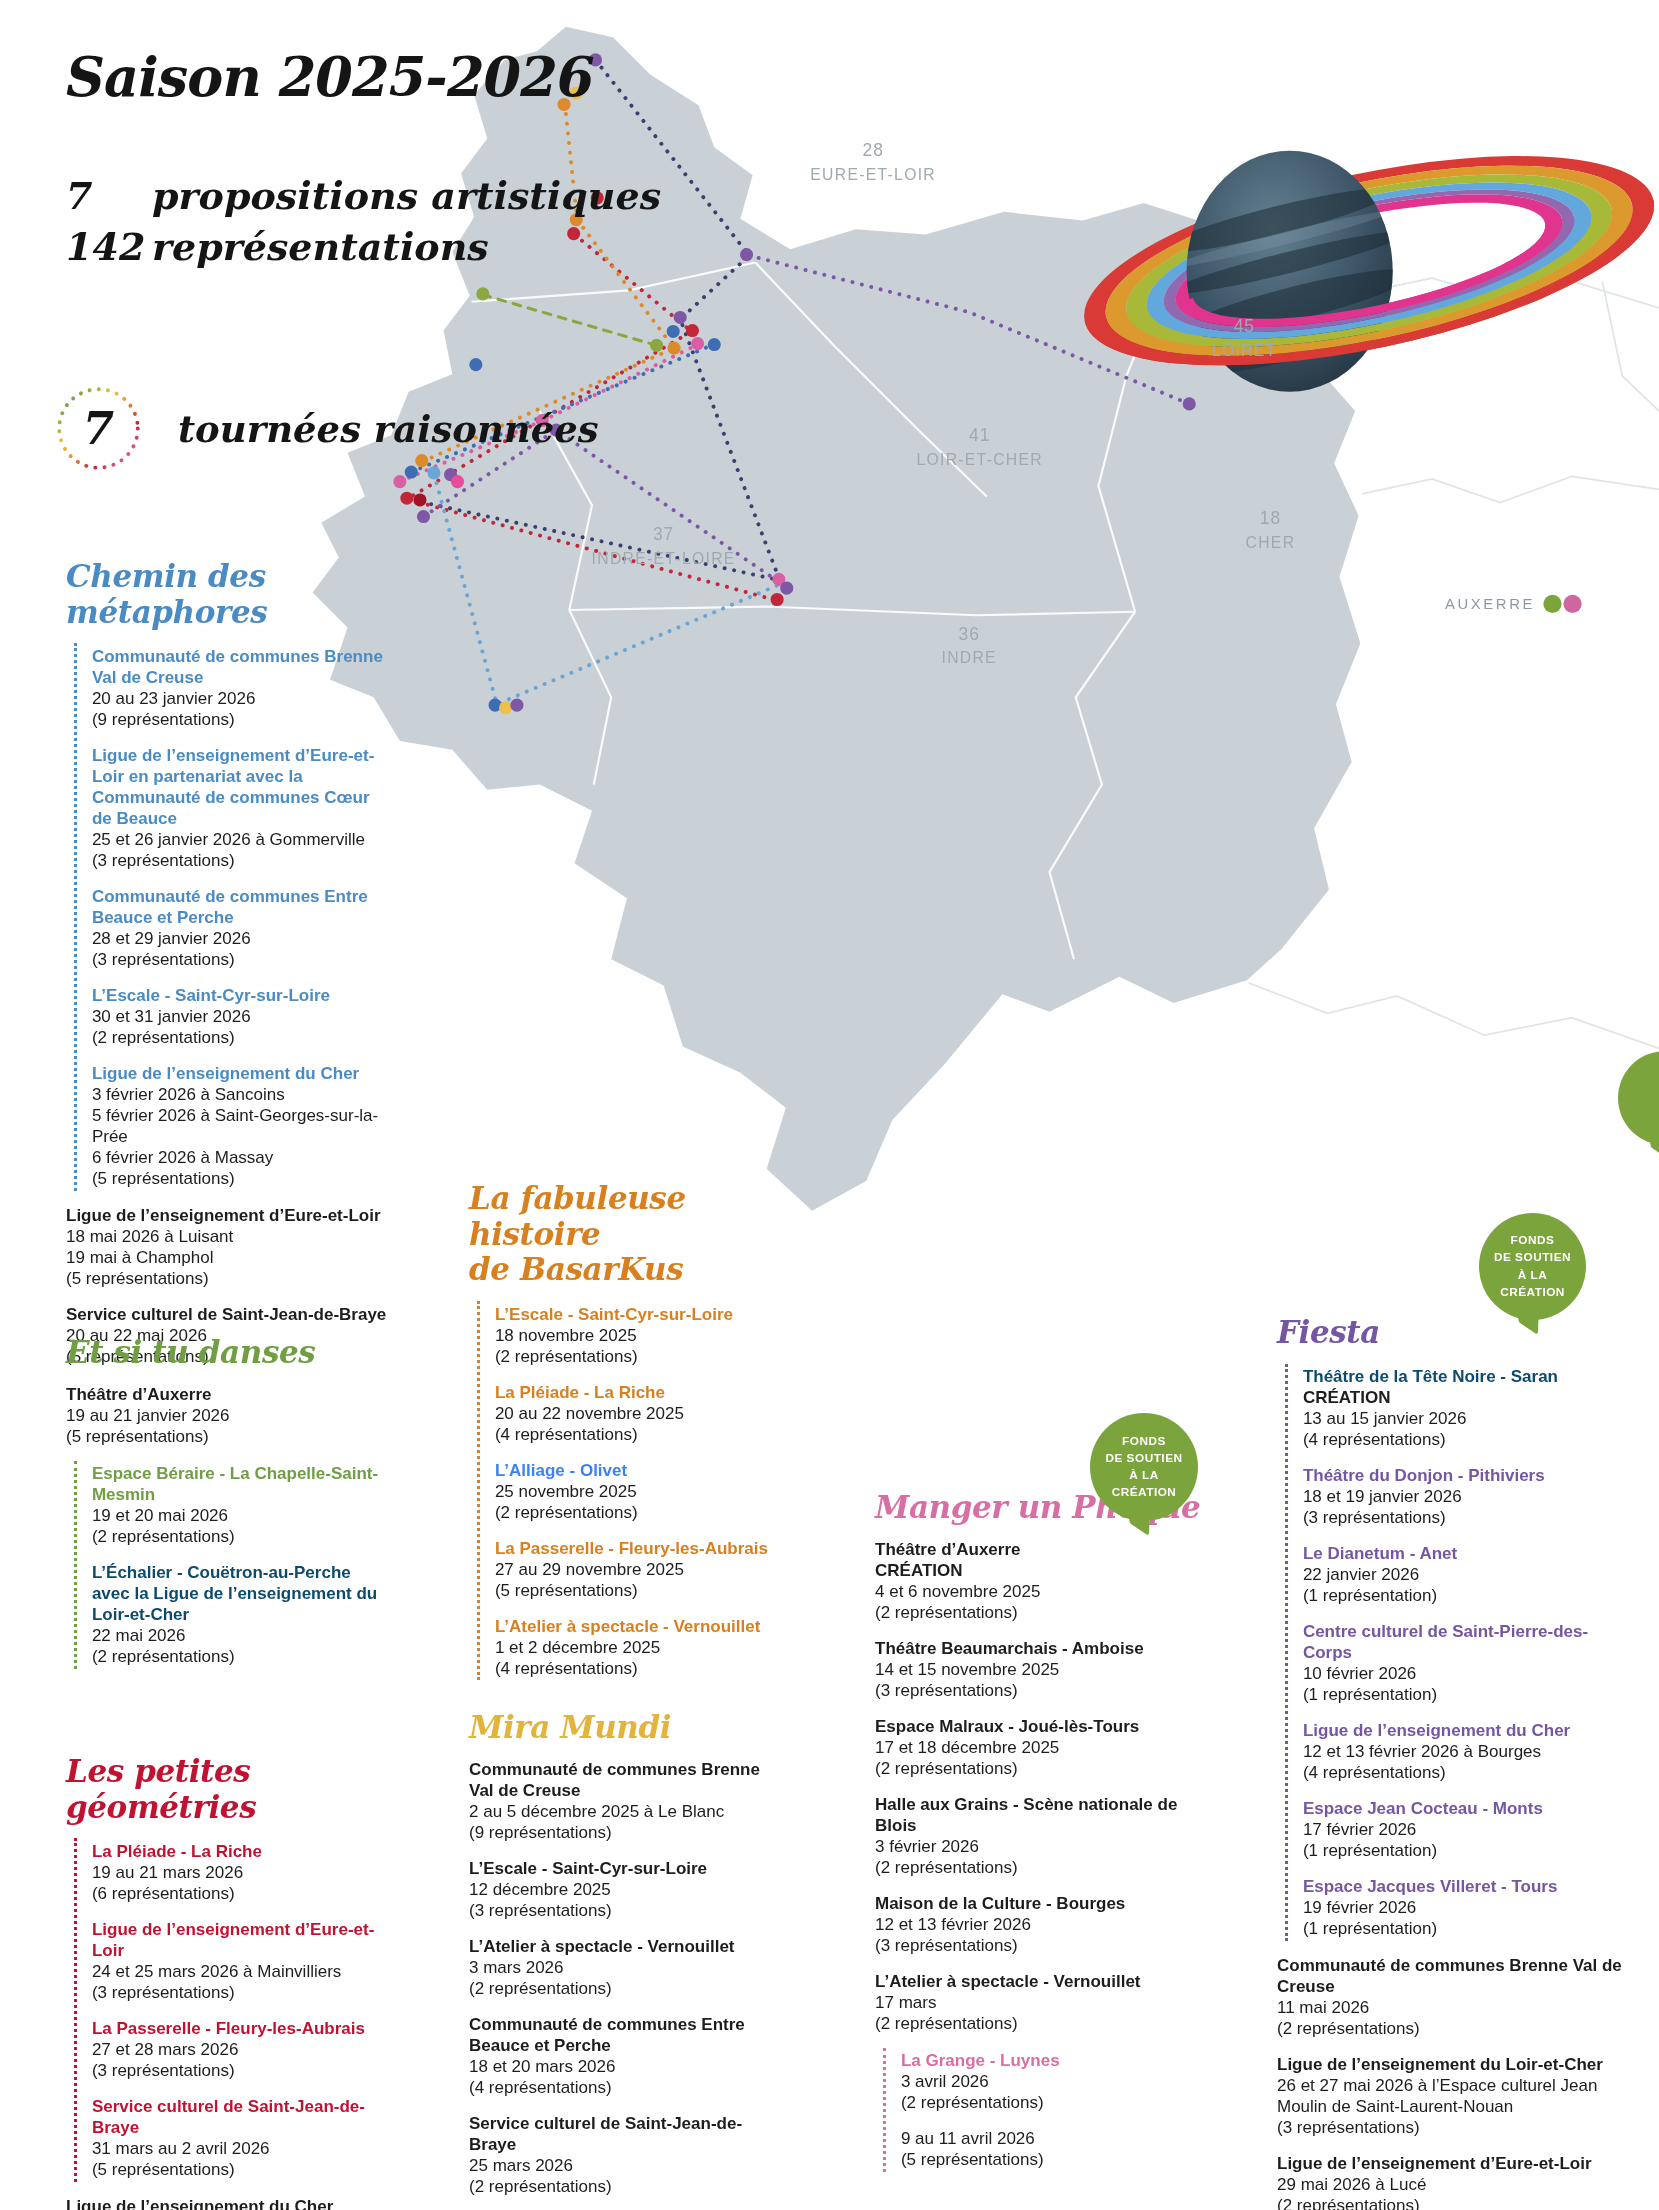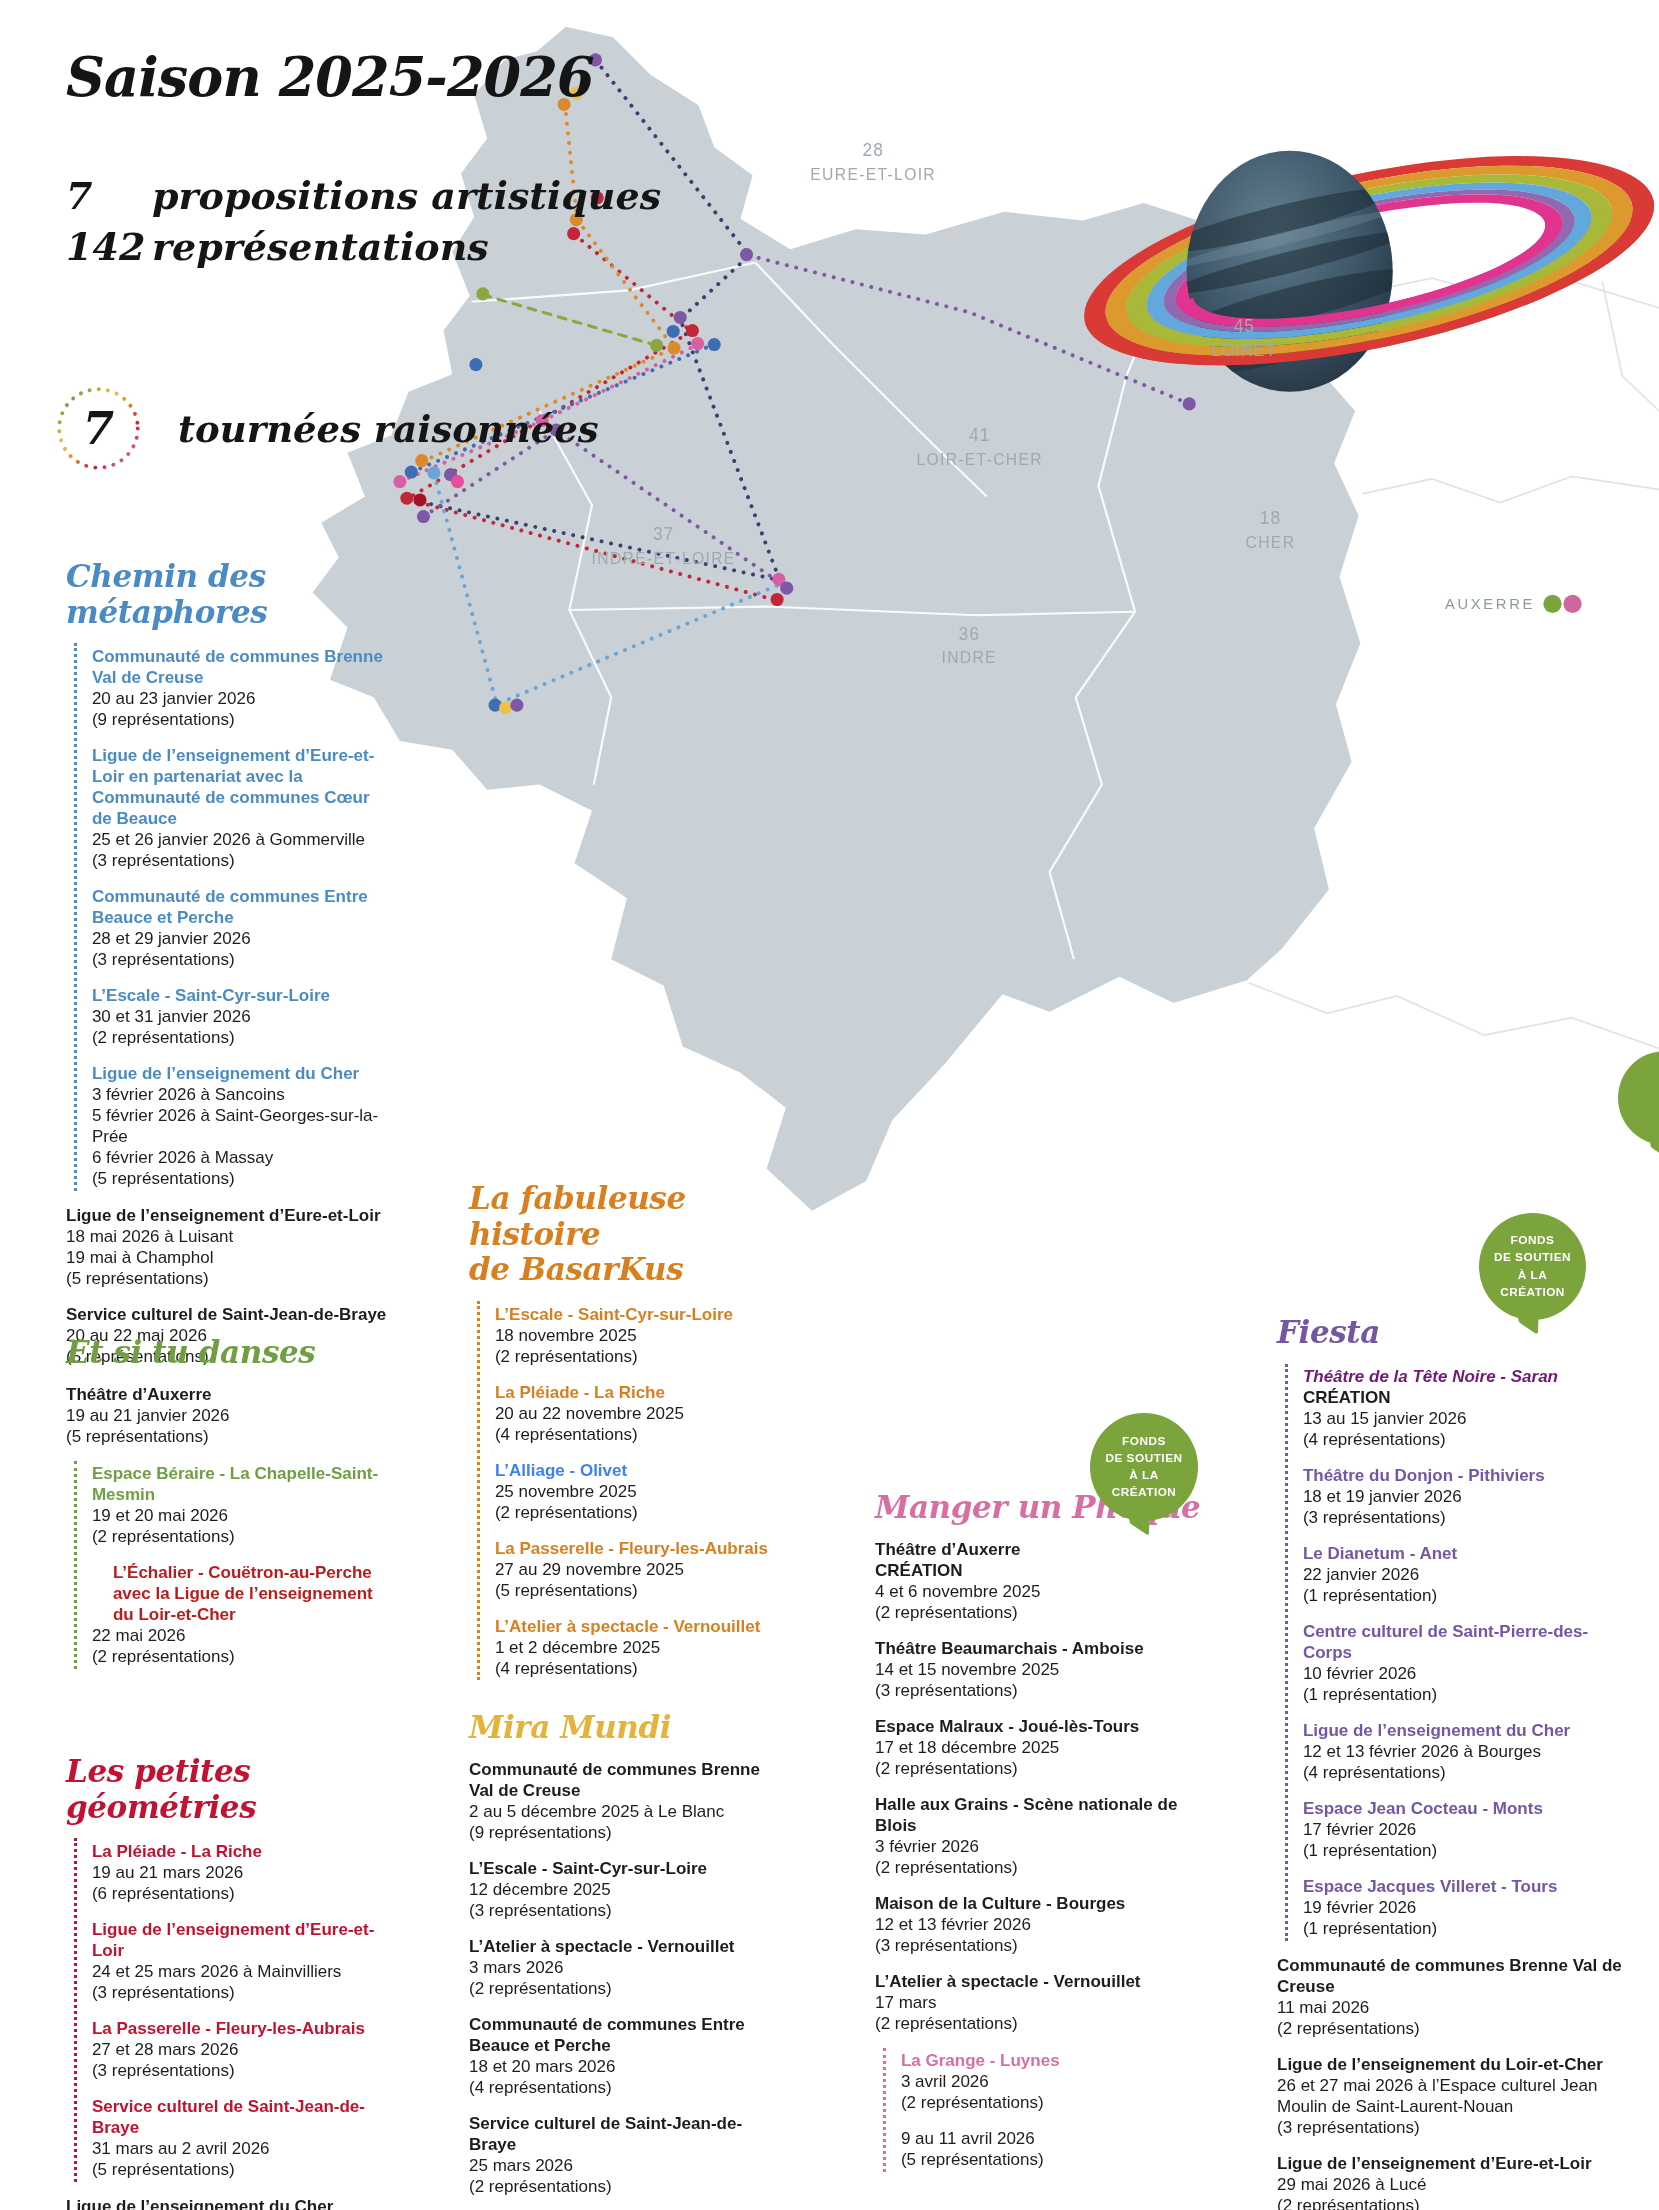--- a/index.html
+++ b/index.html
@@ -286,21 +286,21 @@
             <div class="detail">(5 représentations)</div>
           </div>
         </div>
         <div class="entry-group dotted" style="border-color: rgb(111, 159, 66);">
           <div class="entry">
             <div class="venue" style="color: rgb(111, 159, 66);">Espace Béraire - La Chapelle-Saint-Mesmin</div>
             <div class="detail">19 et 20 mai 2026</div>
             <div class="detail">(2 représentations)</div>
           </div>
           <div class="entry">
-            <div class="venue" style="color: #b91c1c; margin-left: 21px;">L’Échalier - Couëtron-au-Perche avec la Ligue de l’enseignement du Loir-et-Cher</div>
+            <div class="venue" style="color: #0c4a6e;">L’Échalier - Couëtron-au-Perche avec la Ligue de l’enseignement du Loir-et-Cher</div>
             <div class="detail">22 mai 2026</div>
             <div class="detail">(2 représentations)</div>
           </div>
         </div>
       </div>
   </div>
 
   <div class="tour-section" style="left:66px;top:1754px;width:323px;">
     <div class="tour-heading" style="color: rgb(193, 19, 49);">Les petites géométries</div>
     <div class="tour-entries">
@@ -449,21 +449,21 @@
           </div>
         </div>
       </div>
   </div>
 
   <div class="tour-section" style="left:1277px;top:1315px;width:349px;">
     <div class="tour-heading" style="color: rgb(116, 86, 163);">Fiesta</div>
     <div class="tour-entries">
         <div class="entry-group dotted" style="border-color: rgb(116, 86, 163);">
           <div class="entry">
-            <div class="venue" style="color: #701a75; font-style: italic;">Théâtre de la Tête Noire - Saran</div>
+            <div class="venue" style="color: #0c4a6e;">Théâtre de la Tête Noire - Saran</div>
             <div class="note">CRÉATION</div>
             <div class="detail">13 au 15 janvier 2026</div>
             <div class="detail">(4 représentations)</div>
           </div>
           <div class="entry">
             <div class="venue" style="color: rgb(116, 86, 163);">Théâtre du Donjon - Pithiviers</div>
             <div class="detail">18 et 19 janvier 2026</div>
             <div class="detail">(3 représentations)</div>
           </div>
           <div class="entry">

